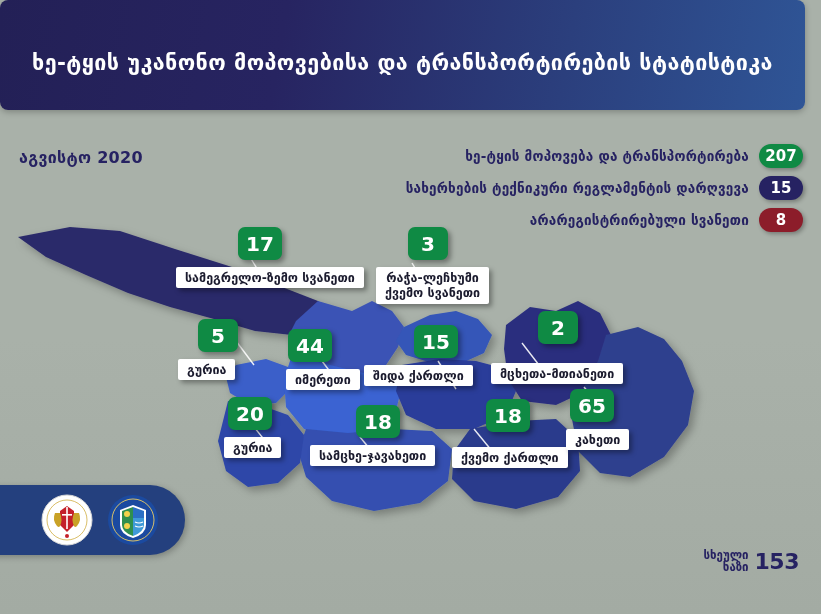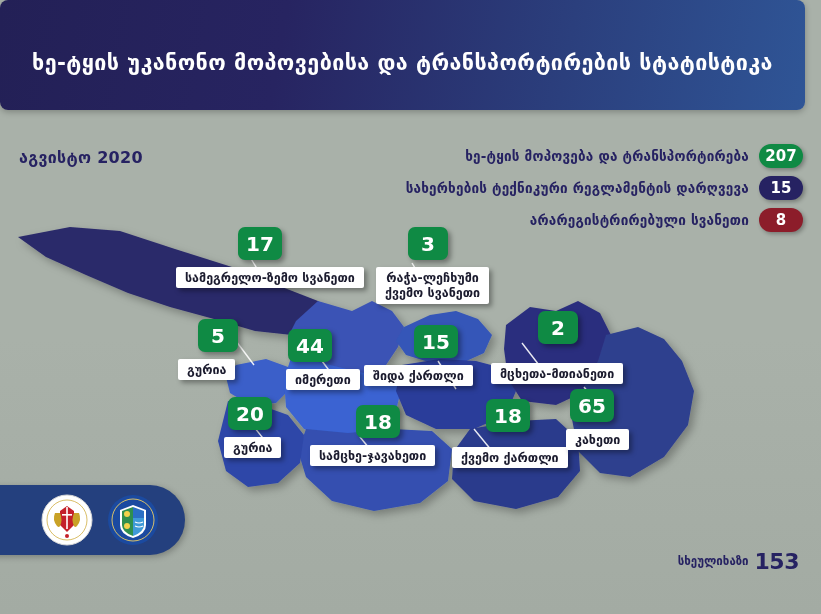--- a/index.html
+++ b/index.html
@@ -67,21 +67,21 @@
     background:#24407e;border-radius:0 36px 36px 0;
     display:flex;align-items:center;justify-content:flex-end;gap:14px;padding-right:26px;
     box-sizing:border-box;box-shadow:2px 2px 6px rgba(0,0,0,.25);
   }
   .emblem{width:52px;height:52px;border-radius:50%;position:relative;}
 
   
   .total{
     position:absolute;right:22px;bottom:40px;display:flex;align-items:center;gap:6px;
   }
-  .total-words{display:flex;flex-direction:row;align-items:flex-end;
+  .total-words{display:flex;flex-direction:column;align-items:flex-end;
     color:#262262;font-size:11.5px;font-weight:bold;line-height:1.1;}
   .total-num{color:#262262;font-size:22px;font-weight:bold;letter-spacing:-.5px;}
 </style>
 </head>
 <body>
 
 <div class="stage">
 
   <div class="header">
     <div class="header-title">ხე-ტყის უკანონო მოპოვებისა და ტრანსპორტირების სტატისტიკა</div>

